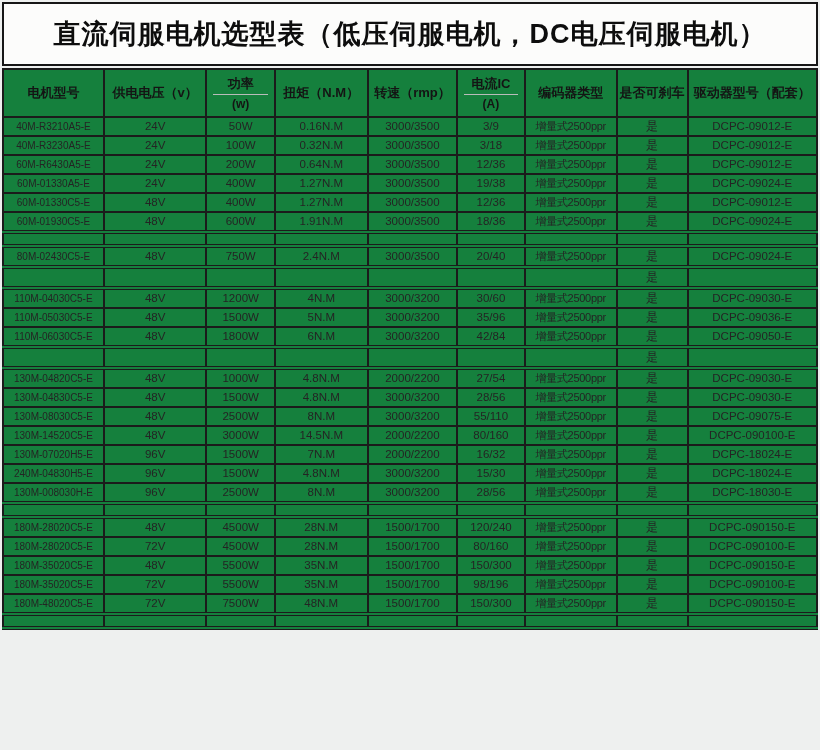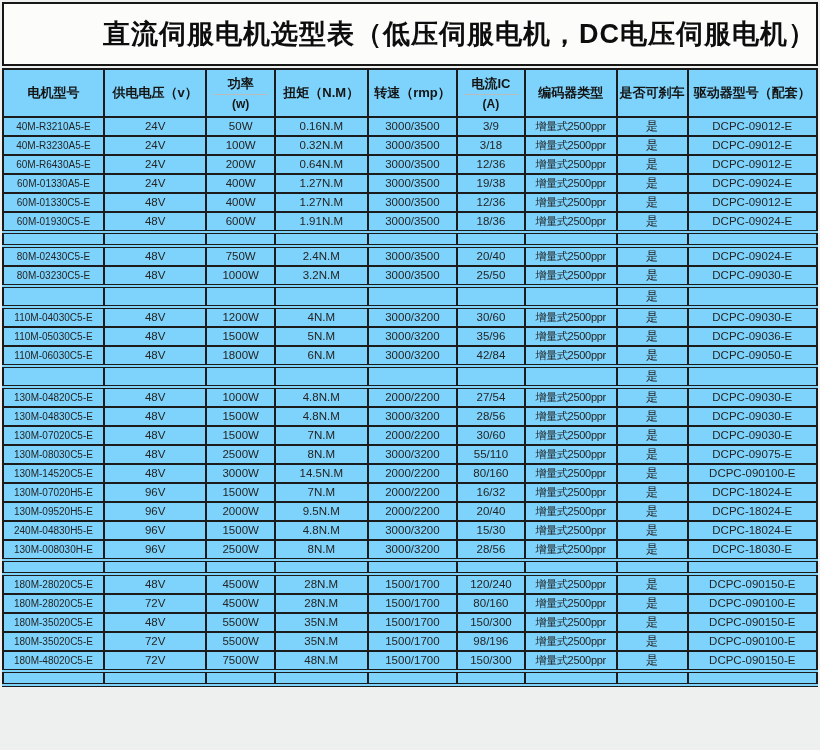--- a/index.html
+++ b/index.html
@@ -10,35 +10,35 @@
     font-family: "Liberation Sans", "DejaVu Sans", sans-serif;
     color: #1c1c1c;
   }
   .sheet {
     width: 816px; margin: 2px auto 0 auto;
   }
   .title-box {
     border: 2px solid #161616;
     background: #fcfcfb;
     height: 64px;
-    display: flex; align-items: center; justify-content: flex-end;
+    display: flex; align-items: center; justify-content: center;
     margin-bottom: 2px;
   }
   .title-box h1 {
     font-size: 27px;
     font-weight: bold;
     color: #0d0d0d;
     letter-spacing: 1px;
     white-space: nowrap;
   }
   table.spec {
     width: 100%;
     border-collapse: collapse;
     table-layout: fixed;
-    background: #7dd3fc;
+    background: #15803d;
   }
   table.spec th, table.spec td {
     border: 2px solid #1b1b1b;
     text-align: center;
     vertical-align: middle;
     overflow: hidden;
     white-space: nowrap;
   }
   table.spec thead th {
     height: 48px;
@@ -206,31 +206,20 @@
           <td class="c-model">80M-02430C5-E</td>
           <td class="c-voltage">48V</td>
           <td class="c-power">750W</td>
           <td class="c-torque">2.4N.M</td>
           <td class="c-speed">3000/3500</td>
           <td class="c-current">20/40</td>
           <td class="c-encoder">增量式2500ppr</td>
           <td class="c-brake">是</td>
           <td class="c-driver">DCPC-09024-E</td>
         </tr>
-        <tr>
-          <td class="c-model">80M-03230C5-E</td>
-          <td class="c-voltage">48V</td>
-          <td class="c-power">1000W</td>
-          <td class="c-torque">3.2N.M</td>
-          <td class="c-speed">3000/3500</td>
-          <td class="c-current">25/50</td>
-          <td class="c-encoder">增量式2500ppr</td>
-          <td class="c-brake">是</td>
-          <td class="c-driver">DCPC-09030-E</td>
-        </tr>
         <tr class="sep">
           <td class="c-model"></td>
           <td class="c-voltage"></td>
           <td class="c-power"></td>
           <td class="c-torque"></td>
           <td class="c-speed"></td>
           <td class="c-current"></td>
           <td class="c-encoder"></td>
           <td class="c-brake">是</td>
           <td class="c-driver"></td>
@@ -295,31 +284,20 @@
           <td class="c-voltage">48V</td>
           <td class="c-power">1500W</td>
           <td class="c-torque">4.8N.M</td>
           <td class="c-speed">3000/3200</td>
           <td class="c-current">28/56</td>
           <td class="c-encoder">增量式2500ppr</td>
           <td class="c-brake">是</td>
           <td class="c-driver">DCPC-09030-E</td>
         </tr>
         <tr>
-          <td class="c-model">130M-07020C5-E</td>
-          <td class="c-voltage">48V</td>
-          <td class="c-power">1500W</td>
-          <td class="c-torque">7N.M</td>
-          <td class="c-speed">2000/2200</td>
-          <td class="c-current">30/60</td>
-          <td class="c-encoder">增量式2500ppr</td>
-          <td class="c-brake">是</td>
-          <td class="c-driver">DCPC-09030-E</td>
-        </tr>
-        <tr>
           <td class="c-model">130M-08030C5-E</td>
           <td class="c-voltage">48V</td>
           <td class="c-power">2500W</td>
           <td class="c-torque">8N.M</td>
           <td class="c-speed">3000/3200</td>
           <td class="c-current">55/110</td>
           <td class="c-encoder">增量式2500ppr</td>
           <td class="c-brake">是</td>
           <td class="c-driver">DCPC-09075-E</td>
         </tr>
@@ -334,31 +312,20 @@
           <td class="c-brake">是</td>
           <td class="c-driver">DCPC-090100-E</td>
         </tr>
         <tr>
           <td class="c-model">130M-07020H5-E</td>
           <td class="c-voltage">96V</td>
           <td class="c-power">1500W</td>
           <td class="c-torque">7N.M</td>
           <td class="c-speed">2000/2200</td>
           <td class="c-current">16/32</td>
-          <td class="c-encoder">增量式2500ppr</td>
-          <td class="c-brake">是</td>
-          <td class="c-driver">DCPC-18024-E</td>
-        </tr>
-        <tr>
-          <td class="c-model">130M-09520H5-E</td>
-          <td class="c-voltage">96V</td>
-          <td class="c-power">2000W</td>
-          <td class="c-torque">9.5N.M</td>
-          <td class="c-speed">2000/2200</td>
-          <td class="c-current">20/40</td>
           <td class="c-encoder">增量式2500ppr</td>
           <td class="c-brake">是</td>
           <td class="c-driver">DCPC-18024-E</td>
         </tr>
         <tr>
           <td class="c-model">240M-04830H5-E</td>
           <td class="c-voltage">96V</td>
           <td class="c-power">1500W</td>
           <td class="c-torque">4.8N.M</td>
           <td class="c-speed">3000/3200</td>

